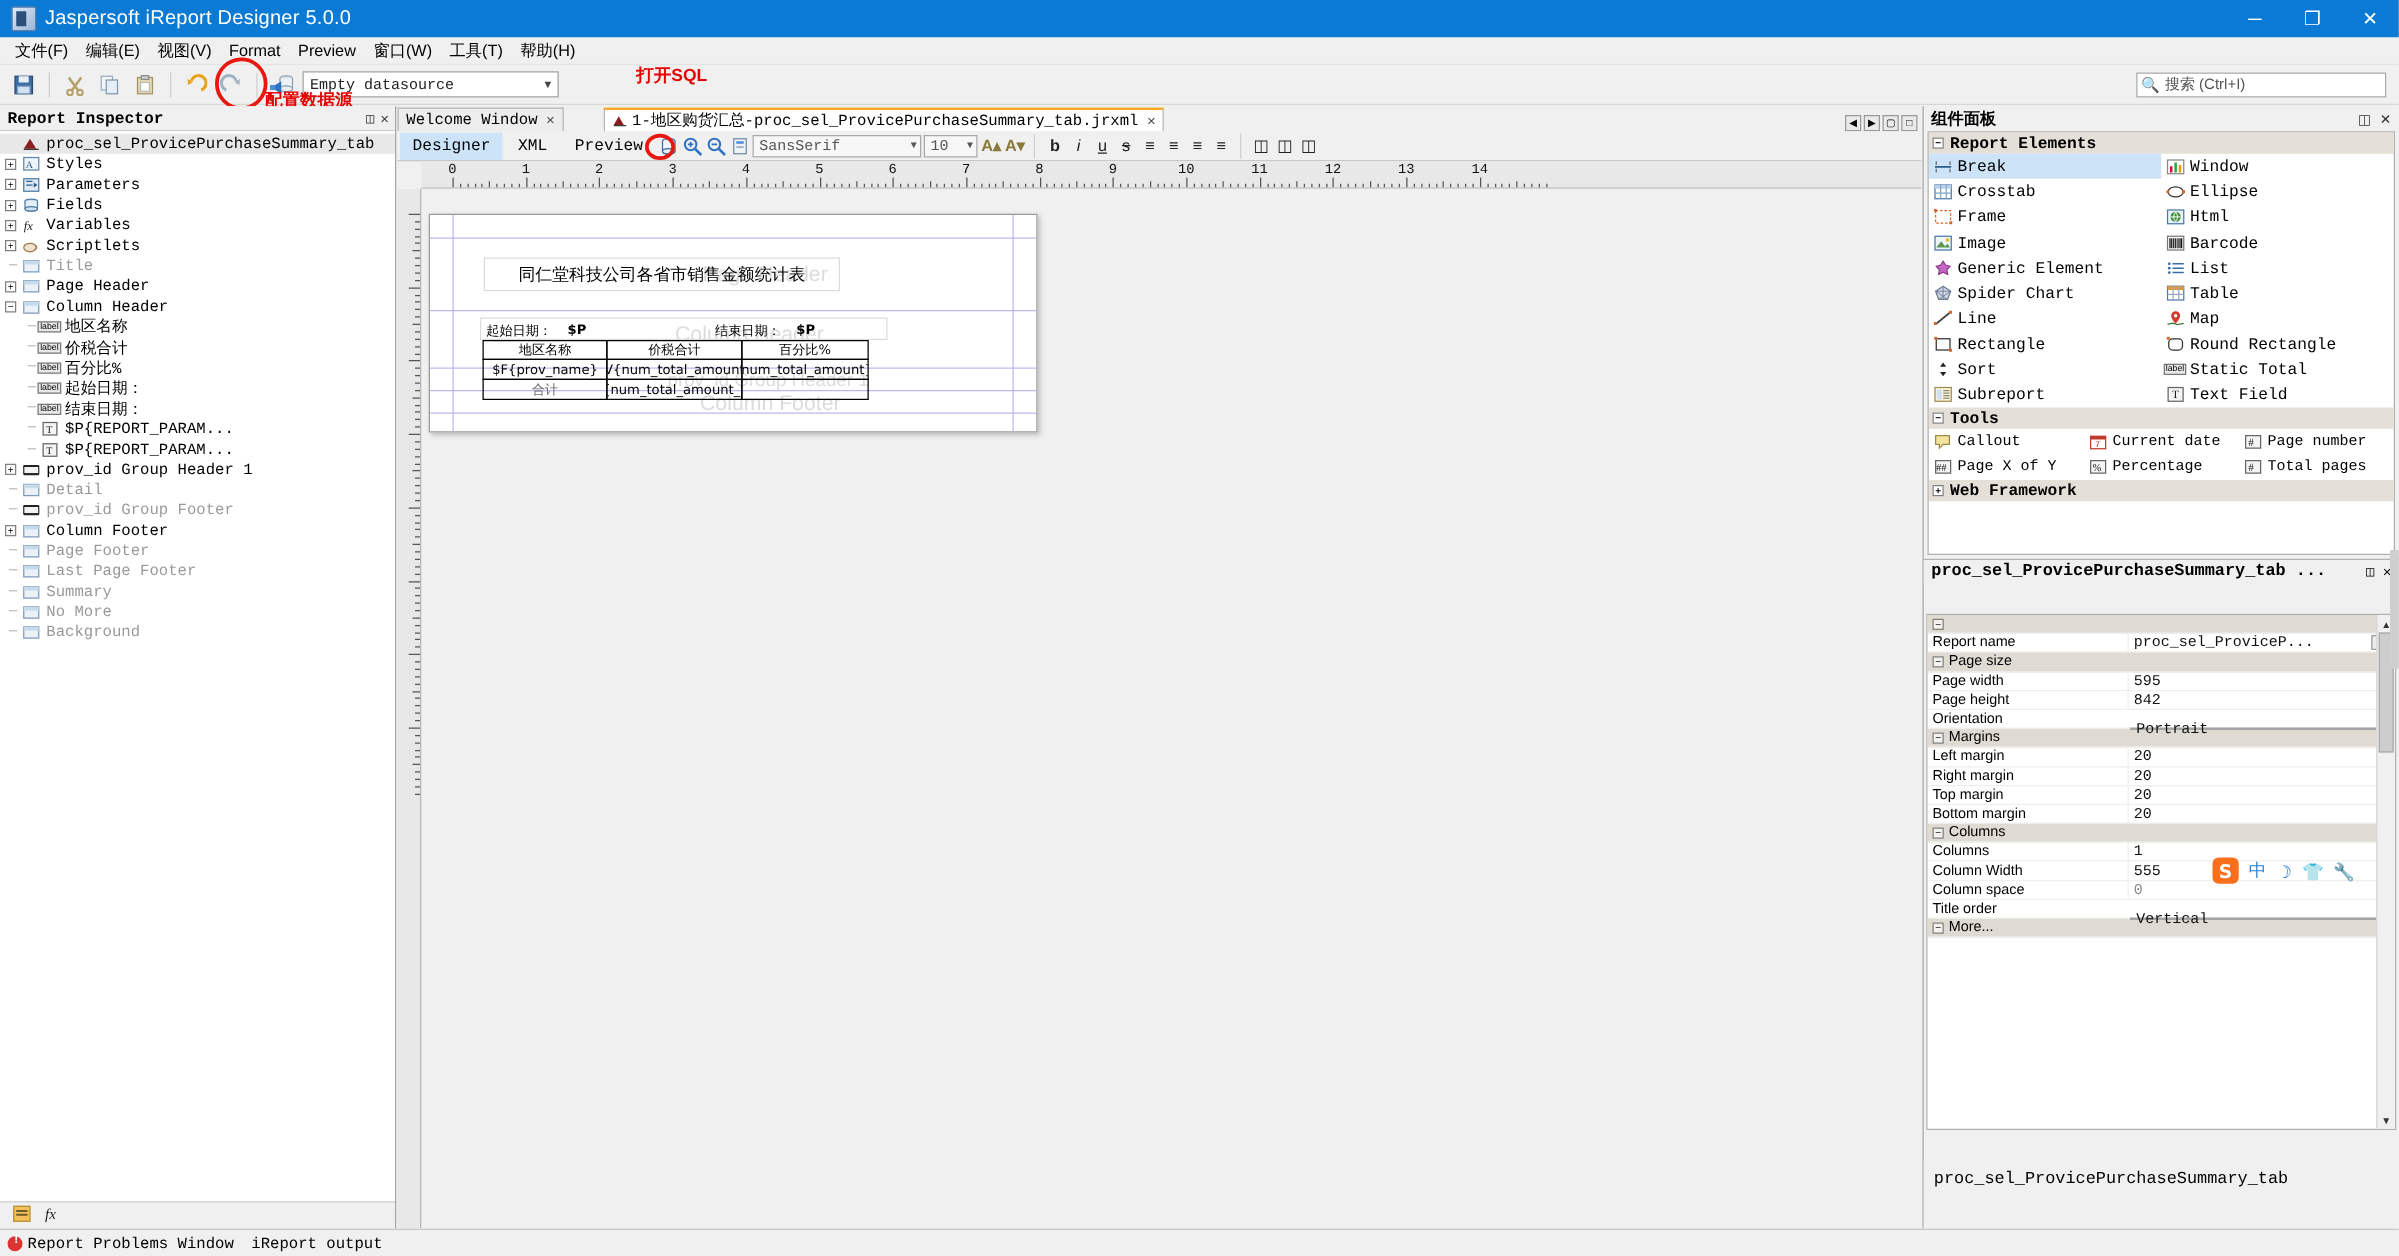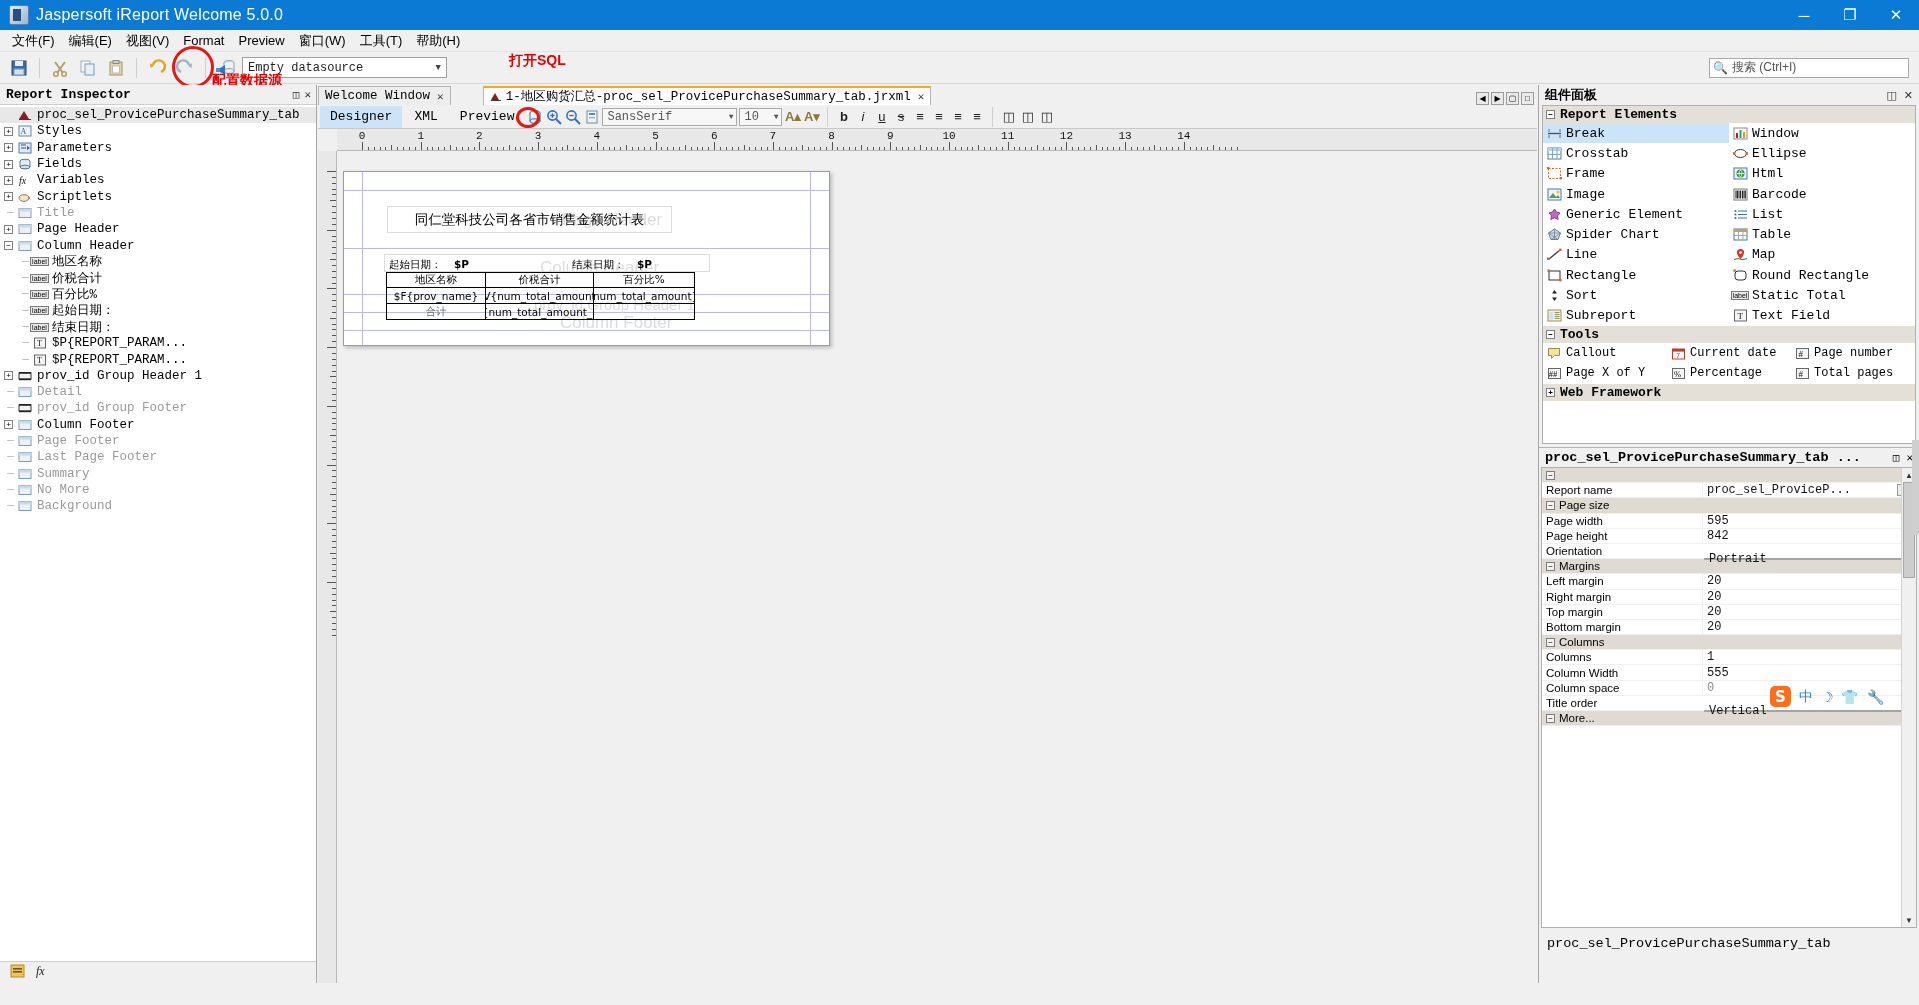--- a/index.html
+++ b/index.html
@@ -180,21 +180,21 @@
       font-family:"Liberation Mono",monospace;font-weight:700;font-size:13px;}
   .sec-head .exp{width:9px;height:9px;border:1px solid #808080;background:#fff;margin-right:5px;
       font-size:8px;line-height:7px;text-align:center;font-family:"Liberation Sans",sans-serif;}
   .pal-grid{display:grid;grid-template-columns:1fr 1fr;}
   .pal-item{height:20.3px;display:flex;align-items:center;padding-left:3px;font-family:"Liberation Mono",monospace;font-size:13px;white-space:nowrap;text-align:right;}
   .pal-item.sel{background:#cde3f7;}
   .pal-item .pi{width:16px;height:14px;margin-right:4px;flex:0 0 auto;display:flex;align-items:center;justify-content:center;}
   .pal-grid3{display:grid;grid-template-columns:1fr 1fr 1fr;}
   .pal-item.small{font-size:12px;}
 
-  .props{flex:1;display:flex;flex-direction:column;}
+  .props{flex:1;display:flex;flex-direction:column;gap:24px;}
   .props-head{height:19px;background:#f0f0f0;display:flex;align-items:center;padding-left:6px;
       font-family:"Liberation Mono",monospace;font-weight:700;font-size:13.5px;}
   .props-head .ph-btns{margin-left:auto;display:flex;gap:7px;padding-right:6px;font-size:11px;font-weight:400;}
   .props-body{flex:1;background:#fff;border:1px solid #b0b0b0;margin:0 2px;overflow:hidden;position:relative;}
   .prow{display:flex;height:15.2px;align-items:stretch;border-bottom:1px solid #efefef;}
   .pkey{width:160px;padding-left:4px;display:flex;align-items:center;font-size:11.5px;color:#000;}
   .pval{flex:1;display:flex;align-items:center;padding-left:4px;font-family:"Liberation Mono",monospace;font-size:12px;color:#111;border-left:1px solid #efefef;}
   .prow.group{background:#dfdbd2;}
   .prow.group .pkey{display:flex;align-items:center;gap:4px;}
   .prow.group .exp{width:9px;height:9px;border:1px solid #7e7e7e;background:#f4f2ee;font-size:8px;line-height:7px;text-align:center;}
@@ -227,21 +227,21 @@
 
   .vscroll-right{position:absolute;right:0;top:355px;width:7px;height:95px;background:#cfcfcf;}
 </style>
 </head>
 <body>
 
 <div class="app">
 
   <div class="titlebar">
     <div class="app-icon"></div>
-    <div class="title">Jaspersoft iReport Welcome 5.0.0</div>
+    <div class="title">Jaspersoft iReport Designer 5.0.0</div>
     <div class="win-btns">
       <div class="win-btn">─</div>
       <div class="win-btn">❐</div>
       <div class="win-btn close">✕</div>
     </div>
   </div>
 
   <div class="menubar">
     <div class="mi">文件(F)</div>
     <div class="mi">编辑(E)</div>
@@ -1368,13 +1368,22 @@
       <span class="s-logo">S</span>
       <span class="g">中</span>
       <span class="g">☽</span>
       <span class="g">👕</span>
       <span class="g">🔧</span>
     </div>
 
     <div class="vscroll-right"></div>
   </div>
 
+  <div class="statusbar">
+    <span class="sb-item">
+      <span class="dot"></span>
+      <span>Report Problems Window</span>
+    </span>
+    <span class="sb-item">
+      <span>iReport output</span>
+    </span>
+  </div>
 </div>
 
 </body></html>

